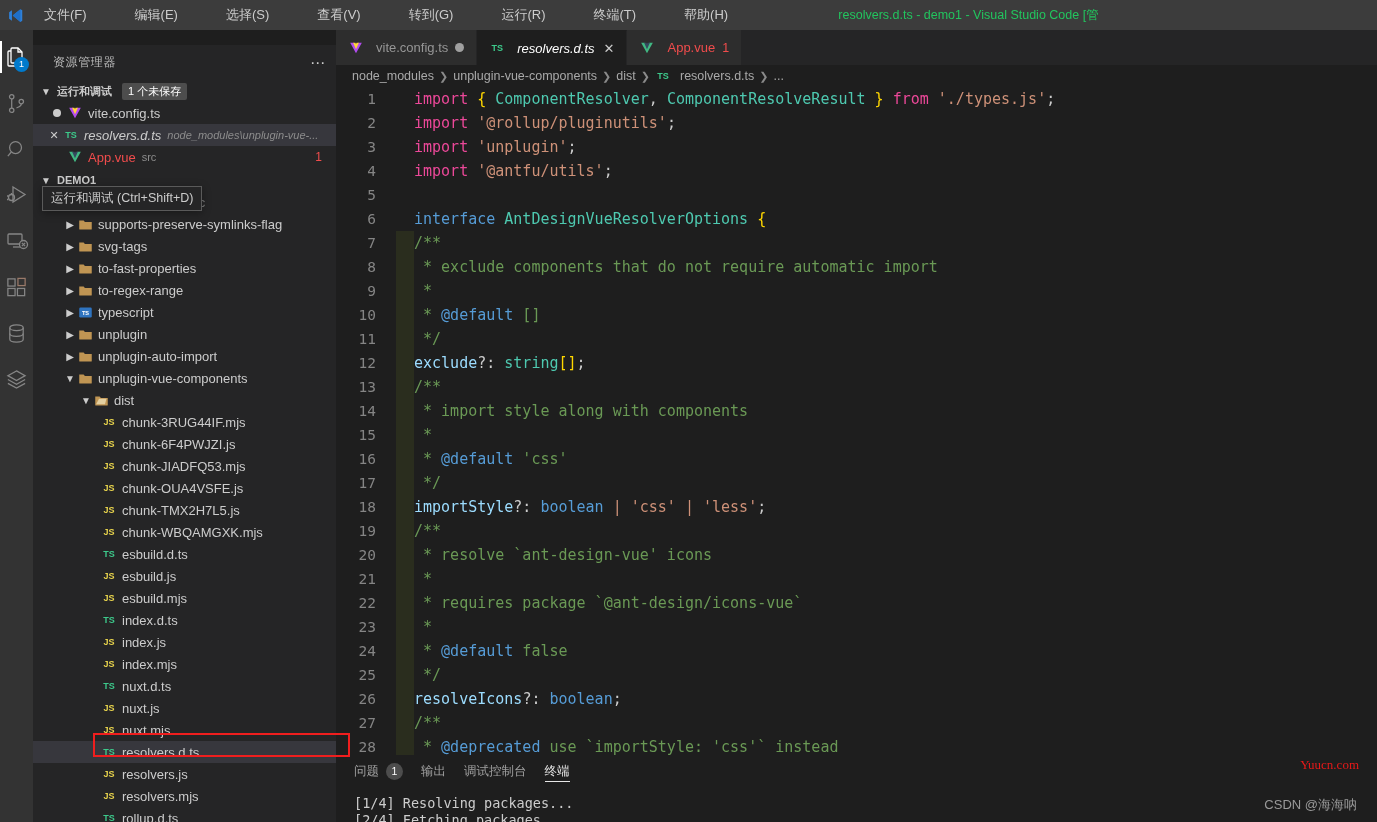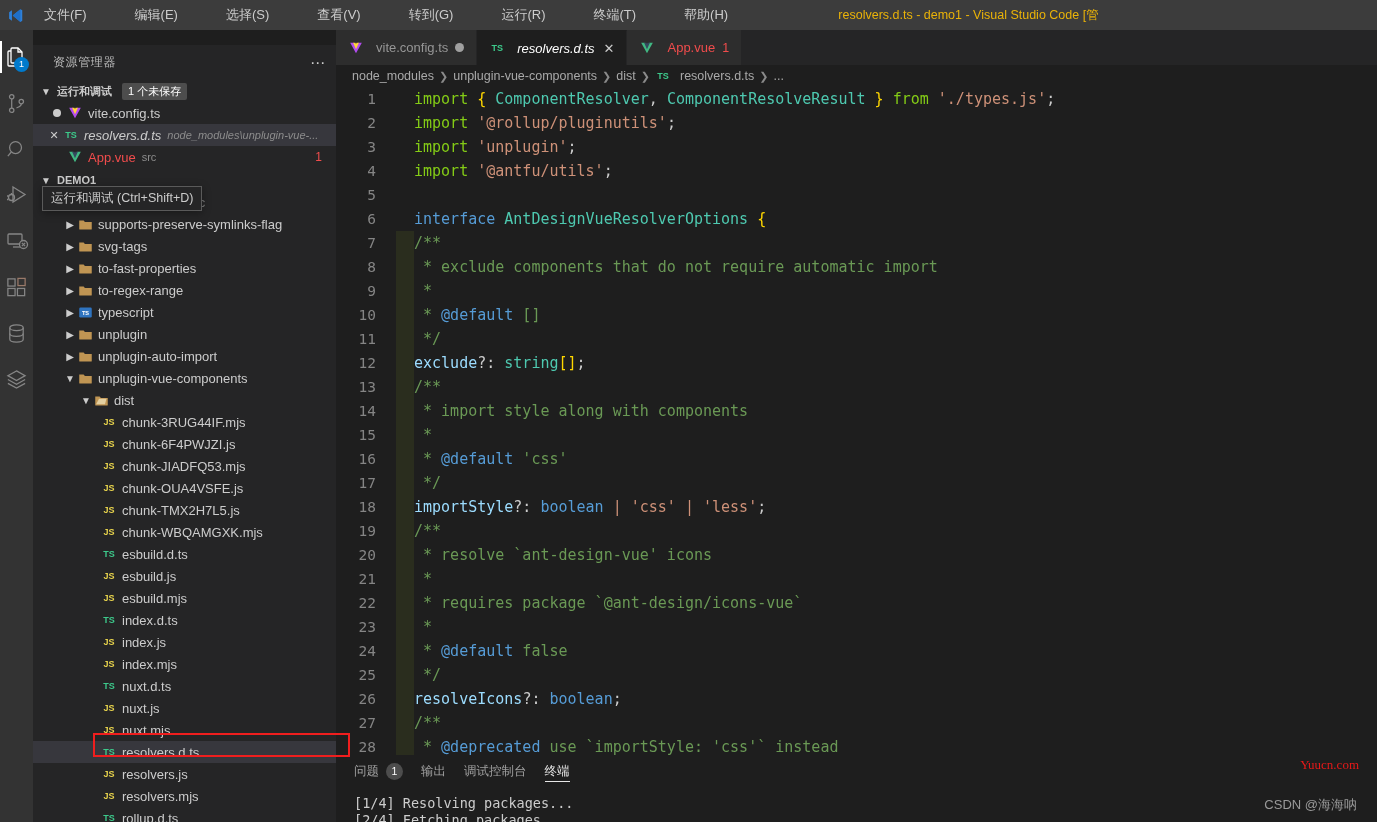--- a/index.html
+++ b/index.html
@@ -20,21 +20,21 @@
   }
   .vscode-logo { width:30px; height:30px; display:flex; align-items:center; justify-content:center; }
   .vscode-logo svg { display:block; }
   .menu { display:flex; align-items:center; height:30px; margin-left:4px;gap:28px; }
   .menu-item {
     padding:0 10px; height:22px; line-height:22px; font-size:13px; color:#cccccc;
     white-space:nowrap; cursor:default;
   }
   .win-title {
     position:absolute; left:0; right:0; top:0; height:30px; line-height:30px;
-    text-align:center; font-size:12.5px; color:#eab308; pointer-events:none;
+    text-align:center; font-size:12.5px; color:#22c55e; pointer-events:none;
     padding-left:560px;
   }
 
   
   .activitybar {
     position:absolute; left:0; top:30px; width:33px; height:792px;
     background:#333333; display:flex; flex-direction:column; align-items:center;
     padding-top:4px;
   }
   .act-icon {
@@ -128,21 +128,21 @@
   .code-line { display:flex; height:24px; white-space:pre; }
   .ln {
     width:60px; flex:none; text-align:right; padding-right:20px; color:#858585;
     font-size:14.5px;
   }
   .guide { width:18px; flex:none; position:relative; }
   .guide.g1:after {
     content:""; position:absolute; left:0; top:0; bottom:0; width:18px; background:#2a2d1e;
   }
   .ctext { white-space:pre; }
-  .kw { color:#84cc16;margin-top:40px; }       
+  .kw { color:#ec4899;margin-top:40px; }       
   .kw2 { color:#569cd6; }      
   .type { color:#4ec9b0; }
   .str { color:#ce9178; }
   .punc { color:#cccccc; }
   .brace-y { color:#ffd700; }
   .cmt { color:#6a9955; }
   .cmt-tag { color:#569cd6; }
   .prop { color:#9cdcfe; }
   .op { color:#d4d4d4; }
 

